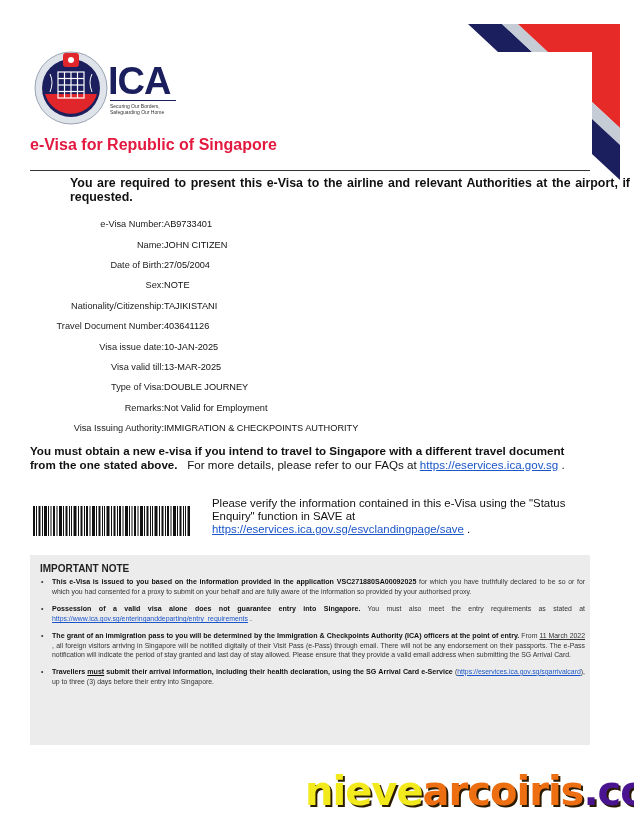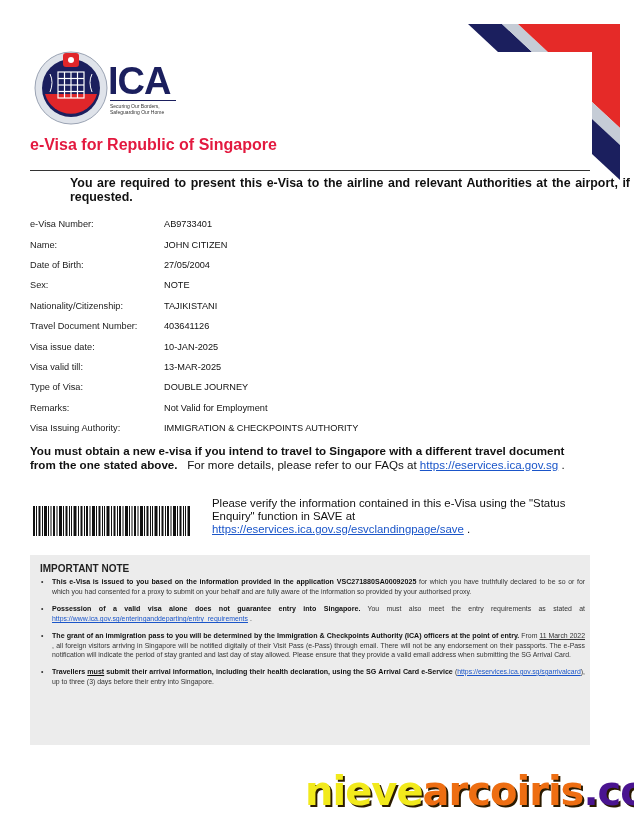--- a/index.html
+++ b/index.html
@@ -17,21 +17,21 @@
   .ica-word { left: 108px; top: 62px; font-size: 38px; font-weight: bold; color: #1b1f5e; letter-spacing: -1px; line-height: 38px; }
   .ica-rule { left: 110px; top: 100px; width: 66px; height: 1px; background: #1b1f5e; }
   .ica-tag { left: 110px; top: 103px; font-size: 5px; line-height: 6px; color: #333; }
 
   .title { left: 30px; top: 136px; font-size: 16px; font-weight: bold; color: #e3193f; }
   .hr { left: 30px; top: 170px; width: 560px; height: 1px; background: #333; }
 
   .lead { left: 30px; top: 176px; width: 560px; font-size: 12.4px; font-weight: bold; line-height: 14px; text-align: justify; color: #111; margin-left: 40px; }
 
   .fields { left: 30px; top: 214px; width: 560px; }
-  .row { height: 20.4px; display: flex; align-items: center; font-size: 9.2px; color: #222; }
+  .row { height: 20.4px; display: flex; align-items: center; font-size: 9.2px; color: #222; text-align: right; }
   .row .lbl { width: 134px; }
   .row .val { color: #111; }
 
   .notice { left: 30px; top: 444px; width: 560px; font-size: 11.6px; line-height: 13.5px; color: #111; }
   .notice b { font-weight: bold; }
   .notice .norm { font-weight: normal; }
   a { color: #1a55c9; text-decoration: underline; }
 
   .barcode { left: 33px; top: 506px; width: 157px; height: 30px; }
   .verify { left: 212px; top: 497px; width: 380px; font-size: 11.4px; line-height: 13px; color: #111; }

